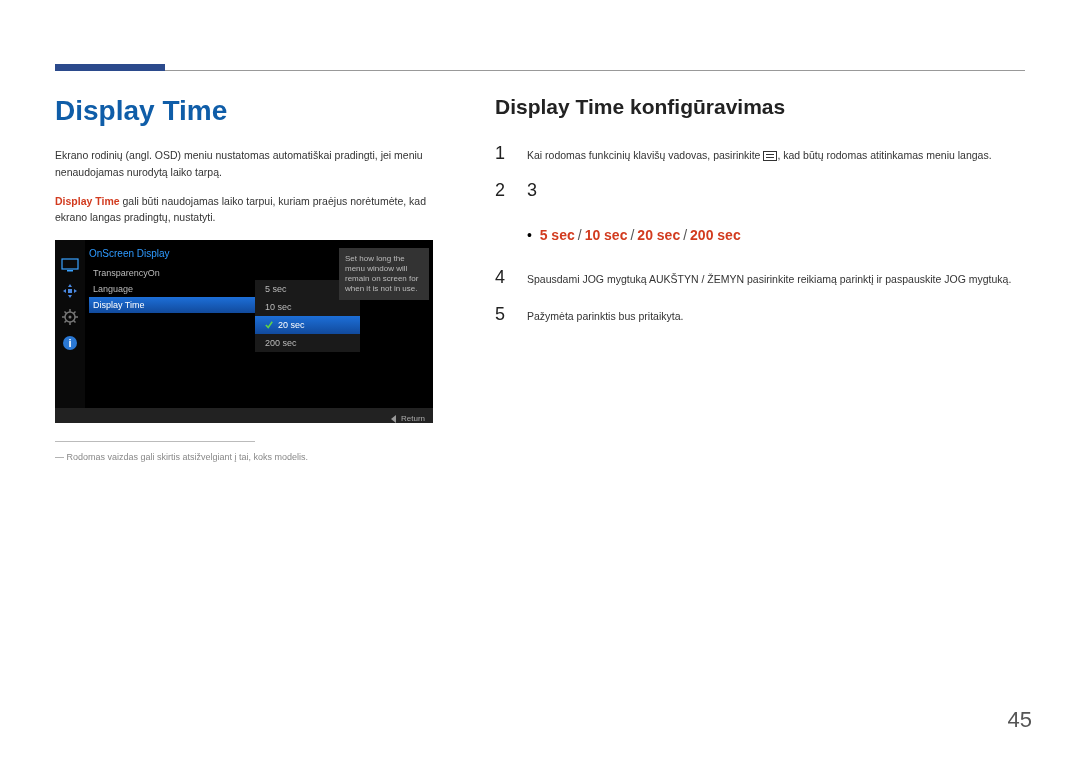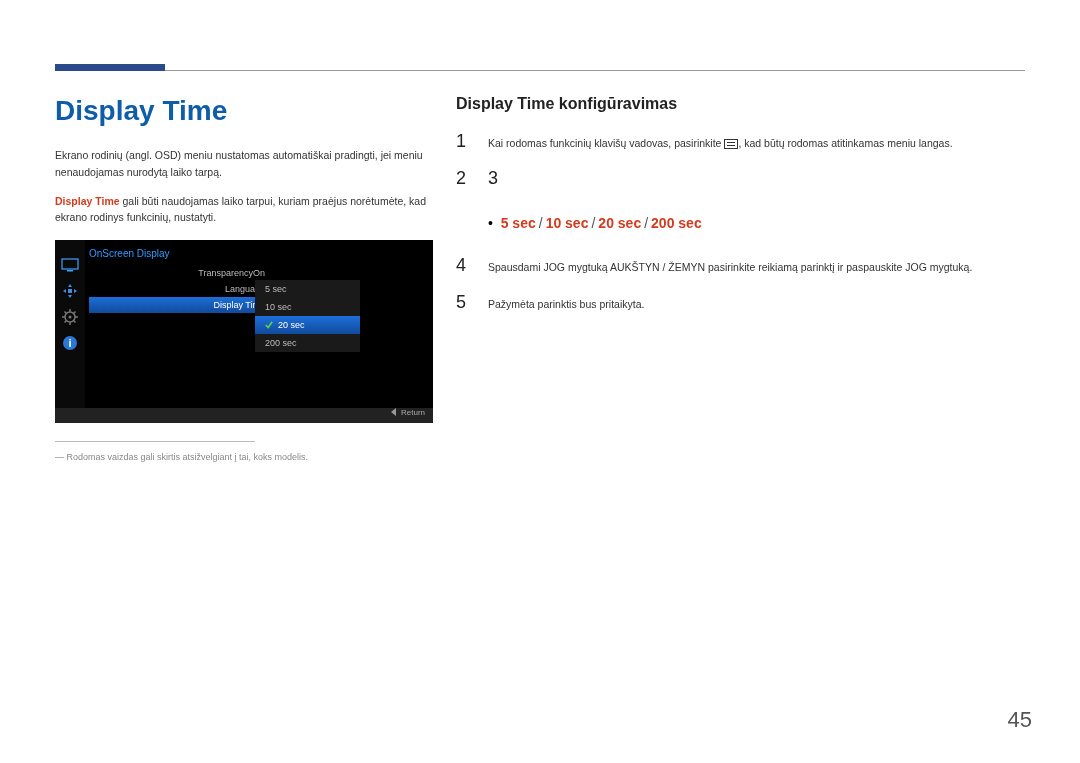--- a/index.html
+++ b/index.html
@@ -1,37 +1,37 @@
 <!DOCTYPE html>
 <html><head>
 <meta charset="utf-8">
 <style>
 *{margin:0;padding:0;box-sizing:border-box;font-family:"Segoe UI",Arial,sans-serif}
 body{width:1080px;height:763px;background:#fff;position:relative;padding:60px 55px 40px 55px}
 .top-border{position:absolute;top:70px;left:55px;right:55px;border-top:1px solid #999}
 .blue-bar{position:absolute;top:64px;left:55px;width:110px;height:7px;background:#2b4a8c}
-.cols{display:flex;gap:21px;margin-top:35px}
+.cols{display:flex;gap:60px;margin-top:35px}
 .left{width:380px}.right{flex:1}
 .h1{font-size:28px;font-weight:bold;color:#0f5da8;margin-bottom:20px}
-.h2{font-size:16px;font-weight:bold;color:#222;margin-bottom:18px}
+.h2{font-size:21px;font-weight:bold;color:#222;margin-bottom:24px}
 .para{font-size:10.5px;color:#333;line-height:1.6;margin-bottom:12px}
 .red{color:#d23b1f;font-weight:bold}
 .osd-panel{width:378px;height:183px;background:#000;position:relative;margin-top:14px;font-size:10px;color:#ccc}
 .osd-side{position:absolute;left:0;top:0;width:30px;height:183px;background:#0a0a0a;padding-top:10px}
 .side-icon{width:22px;height:22px;margin:4px auto;display:flex;align-items:center;justify-content:center}
 .osd-main{position:absolute;left:34px;top:8px;width:180px}
 .osd-title{color:#2e9aff;font-size:10px;margin-bottom:6px}
-.osd-row{display:flex;justify-content:flex-end;padding:3px 4px;font-size:9px;color:#bbb}
+.osd-row{display:flex;justify-content:flex-start;padding:3px 4px;font-size:9px;color:#bbb}
 .osd-row.sel{background:linear-gradient(#1d6fd8,#114a9c);color:#fff}
 .osd-sub{position:absolute;left:200px;top:40px;width:105px;background:#1a1a1a}
 .osd-sub .opt{padding:4px 10px;font-size:9px;color:#bbb;display:flex;align-items:center;gap:5px}
 .osd-sub .opt.sel{background:linear-gradient(#1d6fd8,#114a9c);color:#fff}
 .check{width:8px;height:8px}
 .osd-tip{position:absolute;right:4px;top:8px;width:90px;background:#333;padding:6px;font-size:8px;line-height:1.25;color:#bbb}
-.osd-bot{position:absolute;bottom:0;left:0;right:0;height:15px;background:#222;display:flex;justify-content:flex-end;align-items:flex-start;padding-right:8px;font-size:8px;color:#aaa;gap:5px}
+.osd-bot{position:absolute;bottom:0;left:0;right:0;height:15px;background:#222;display:flex;justify-content:flex-end;align-items:flex-end;padding-right:8px;font-size:8px;color:#aaa;gap:5px}
 .foot-line{border-top:1px solid #bbb;width:200px;margin-top:18px;margin-bottom:10px}
 .footnote{font-size:9px;color:#888;margin-top:0}
 .steps{display:grid;grid-template-columns:20px 1fr;gap:16px 12px;align-items:baseline}
 .num{font-size:18px;color:#222;font-weight:400}
 .step-txt{font-size:10.5px;color:#333;line-height:1.6}
 .opt-line{font-size:14px;margin:10px 0 8px 32px}
 .opt-line .sep{color:#555;margin:0 3px}
 .menu-icon{display:inline-block;width:14px;height:10px;border:1px solid #333;vertical-align:middle;position:relative}
 .menu-icon::before,.menu-icon::after{content:"";position:absolute;left:2px;right:2px;height:1px;background:#333}
 .menu-icon::before{top:2px}.menu-icon::after{bottom:2px}
@@ -41,21 +41,21 @@
 </head>
 <body>
 
 <div class="top-border"></div>
 <div class="blue-bar"></div>
 
 <div class="cols">
   <div class="left">
     <div class="h1">Display Time</div>
     <p class="para">Ekrano rodinių (angl. OSD) meniu nustatomas automatiškai pradingti, jei meniu nenaudojamas nurodytą laiko tarpą.</p>
-    <p class="para"><span class="red">Display Time</span><span> gali būti naudojamas laiko tarpui, kuriam praėjus norėtumėte, kad ekrano rodinys funkcinių, nustatyti.</span></p>
+    <p class="para"><span class="red">Display Time</span><span> gali būti naudojamas laiko tarpui, kuriam praėjus norėtumėte, kad ekrano langas pradingtų, nustatyti.</span></p>
 
     <div class="osd-panel">
       <div class="osd-side">
         <div class="side-icon">
             <svg width="18" height="14" viewBox="0 0 18 14">
               <rect x="1" y="1" width="16" height="10" fill="none" stroke="#3aa2ff" stroke-width="1.2"></rect>
               <rect x="6" y="12" width="6" height="1.5" fill="#3aa2ff"></rect>
             </svg>
           </div>
         <div class="side-icon">
@@ -100,20 +100,21 @@
         <div class="opt sel">
             <svg class="check" viewBox="0 0 10 10">
               <path d="M1 5l3 3 5-7" stroke="#5fd24a" stroke-width="2" fill="none"></path>
             </svg>
             <span>20 sec</span>
           </div>
         <div class="opt">
             <span>200 sec</span>
           </div>
       </div>
+      <div class="osd-tip">Set how long the menu window will remain on screen for when it is not in use.</div>
       <div class="osd-bot">
           <span class="tri"></span>
           <span>Return</span>
         </div>
     </div>
 
     <div class="foot-line"></div>
     <p class="footnote">― <span>Rodomas vaizdas gali skirtis atsižvelgiant į tai, koks modelis.</span></p>
   </div>
 

